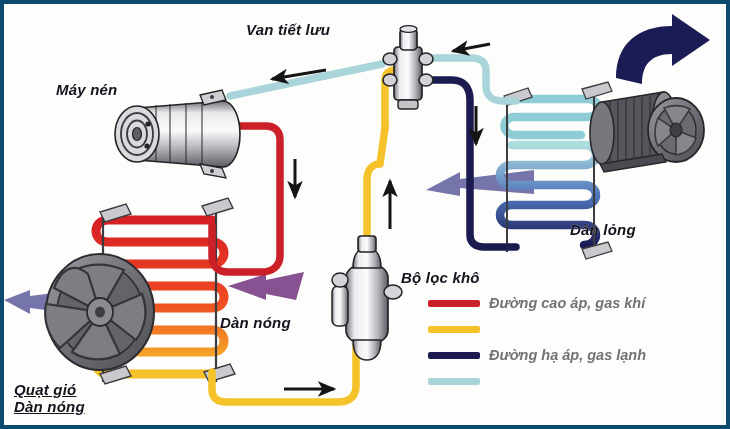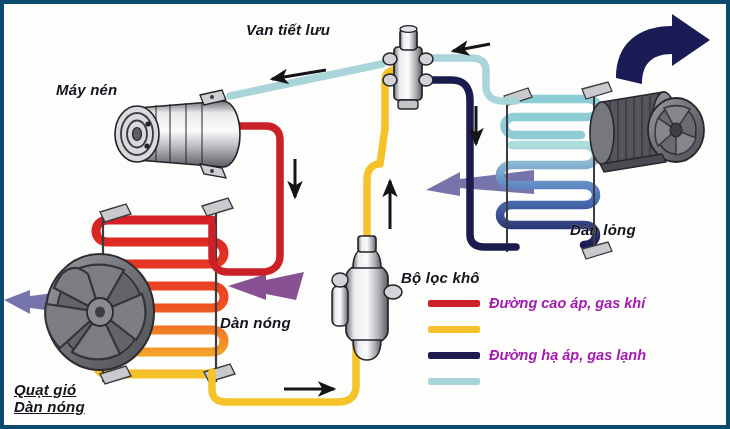--- a/index.html
+++ b/index.html
@@ -49,21 +49,21 @@
   .lg-sw{
     width:52px;height:7px;
     border-radius:2px;
     margin-right:9px;
     flex:0 0 auto;
   }
   .lg-tx{
     font-weight:bold;
     font-style:italic;
     font-size:14.5px;
-    color:#a21caf;
+    color:#737373;
     white-space:nowrap;
   }
 </style>
 </head>
 <body>
 
 <div id="frame">
   <div id="stage">
 
     <svg class="layer" viewBox="0 0 730 429">

